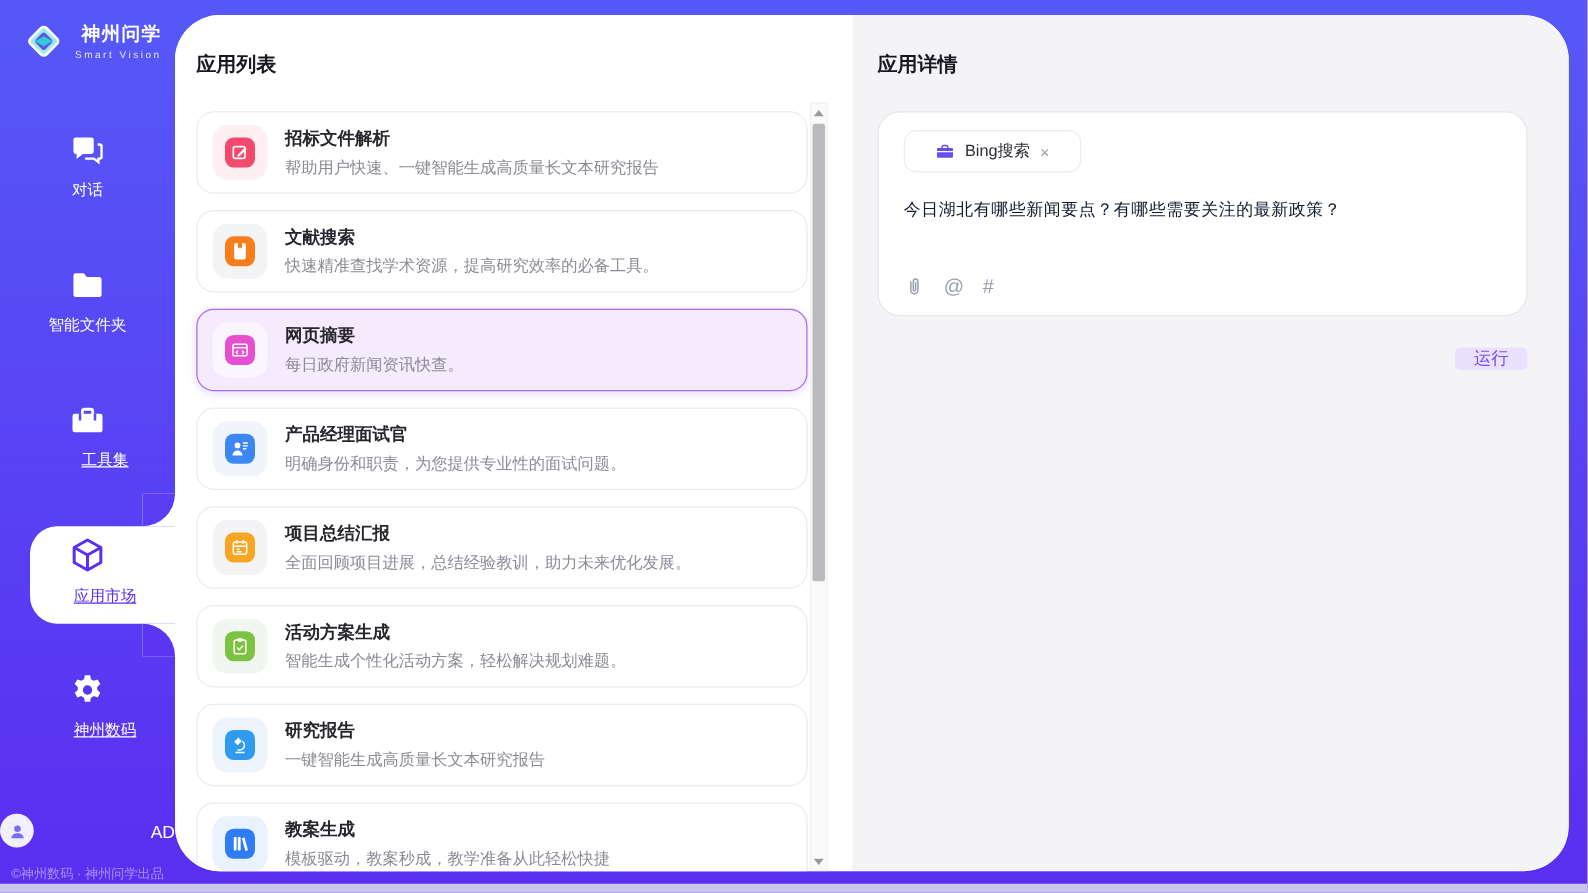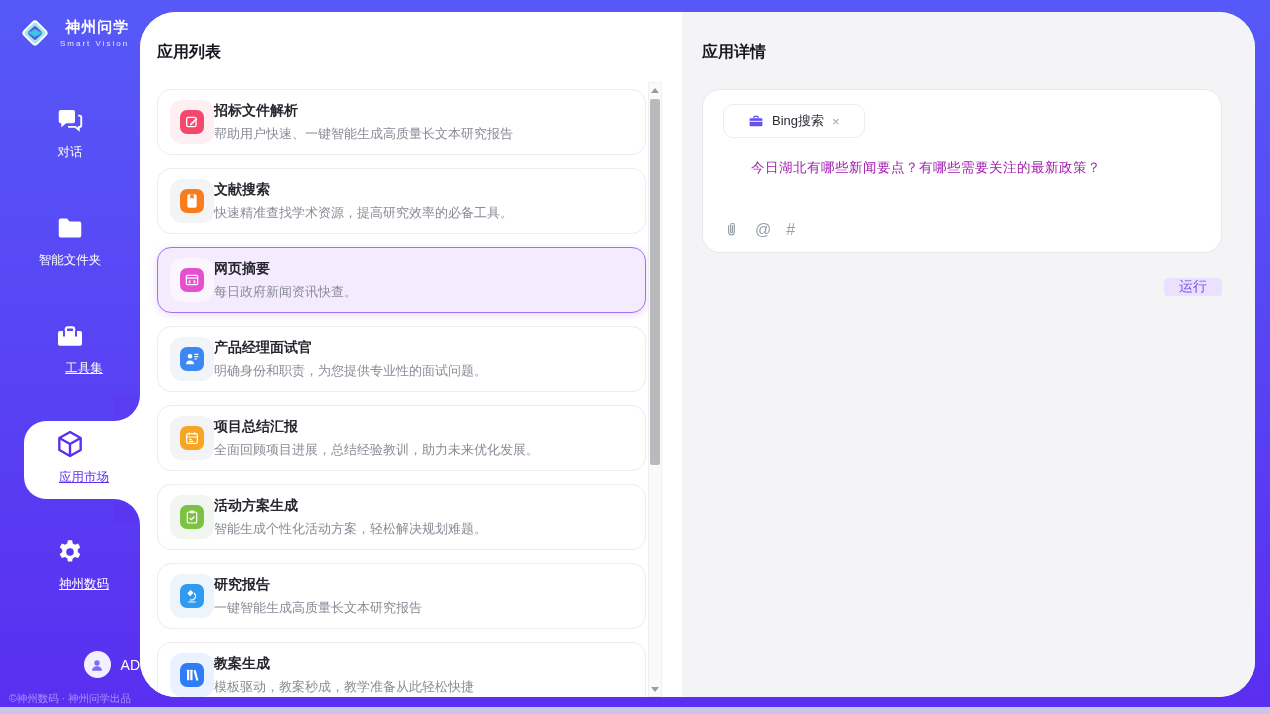--- a/index.html
+++ b/index.html
@@ -17,30 +17,30 @@
   .logo-text .en { color:#e8e6ff; font-size:8px; letter-spacing:2px; margin-top:2px; }
   .nav { position:absolute; top:79px; left:0; width:140px; }
   .nav-item { height:108px; display:flex; flex-direction:column; align-items:center; justify-content:center; gap:9px; cursor:pointer; position:relative; z-index:3; }
   .nav-label { color:#fff; font-size:12.5px; }
   .nav-label.u { text-decoration:underline;margin-left:28px; }
   .nav-item.selected .nav-label { color:#5b2ff2; }
   .nav-bubble { position:absolute; left:24px; right:0; top:421px; height:78px; background:#fff; border-radius:22px 0 0 22px; z-index:2; }
   .curve { position:absolute; right:0; width:26px; height:26px; background:#fff; z-index:2; }
   .curve.t { top:395px; } .curve.t::before { content:""; position:absolute; inset:0; background:#5a3cf3; border-bottom-right-radius:26px; }
   .curve.b { top:499px; } .curve.b::before { content:""; position:absolute; inset:0; background:#5b36f2; border-top-right-radius:26px; }
-  .user-row { position:absolute; bottom:36px; left:0; width:140px; display:flex; align-items:center; justify-content:flex-end; gap:10px; }
+  .user-row { position:absolute; bottom:36px; left:0; width:140px; display:flex; align-items:center; justify-content:space-between; gap:10px; }
   .avatar { width:27px; height:27px; border-radius:50%; background:#f2effe; display:flex; align-items:center; justify-content:center; }
   .user-name { color:#fff; font-size:14px; }
   .copyright { position:absolute; bottom:8px; width:140px; text-align:center; color:rgba(255,255,255,0.45); font-size:10.5px; white-space:nowrap; }
   
   .panel { position:absolute; left:140px; top:12px; width:1115px; height:685px; background:#fff; border-radius:36px; overflow:hidden; display:flex; z-index:1; }
   .list-pane { width:542px; background:#fff; position:relative; padding:30px 0 0 17px; }
   .pane-title { font-size:16px; font-weight:bold; color:#17171f; }
   .cards { margin-top:26px; width:489px; display:flex; flex-direction:column; gap:13px; }
-  .card { height:66px; border:1px solid #ebebf0; border-radius:14px; background:#fff; display:flex; align-items:center; padding:13px 12px; cursor:pointer; }
+  .card { height:66px; border:1px solid #ebebf0; border-radius:14px; background:#fff; display:flex; align-items:center; padding:13px 12px; gap:14px; cursor:pointer; }
   .card.selected { background:#f4ebfe; border:1px solid #a86ef0; box-shadow:0 2px 8px rgba(130,70,240,0.18); }
   .icon-wrap { width:44px; height:44px; border-radius:12px; display:flex; align-items:center; justify-content:center; flex:0 0 auto; }
   .app-icon { width:24px; height:24px; border-radius:7px; display:flex; align-items:center; justify-content:center; }
   .card-text { display:flex; flex-direction:column; gap:5px; min-width:0; }
   .card-title { font-size:14px; font-weight:bold; color:#26262e; }
   .card-desc { font-size:13px; color:#8b8b96; white-space:nowrap; }
   .w1{background:#fdeff2;} .i1{background:#f5486d;}
   .w2{background:#f3f4f6;} .i2{background:#f97d1c;}
   .w3{background:#fbf5fe;} .i3{background:#e54fd0;}
   .w4{background:#f1f4f8;} .i4{background:#3d87f5;}
@@ -54,21 +54,21 @@
   .sb-arrow.up { top:0; } .sb-arrow.down { bottom:0; }
   .tri-up { width:0; height:0; border-left:4px solid transparent; border-right:4px solid transparent; border-bottom:5px solid #9a9aa0; }
   .tri-down { width:0; height:0; border-left:4px solid transparent; border-right:4px solid transparent; border-top:5px solid #9a9aa0; }
   .sb-thumb { position:absolute; left:1px; top:16px; width:10px; height:366px; background:#b9b9be; border-radius:2px; cursor:pointer; }
   
   .detail-pane { flex:1; background:#f4f4f7; padding:30px 33px 0 20px; }
   .prompt-card { margin-top:26px; height:164px; background:#fff; border:1px solid #e7e7ec; border-radius:18px; position:relative; padding:14px 20px; }
   .tool-tag { display:inline-flex; align-items:center; gap:8px; border:1px solid #ececf1; border-radius:10px; padding:7px 24px; background:#fff; cursor:pointer; }
   .tag-label { font-size:13px; color:#2b2b33; }
   .tag-close { font-size:13px; color:#a0a0aa; cursor:pointer; }
-  .prompt-text { margin-top:21px; font-size:13.5px; color:#a21caf; letter-spacing:0.5px;margin-left:28px; }
+  .prompt-text { margin-top:21px; font-size:13.5px; color:#0f172a; letter-spacing:0.5px; }
   .attach-row { position:absolute; left:20px; bottom:14px; display:flex; align-items:center; gap:15px; color:#9aa0ab; }
   .attach-row .glyph { font-size:16px; cursor:pointer; line-height:1; }
   .run-row { margin-top:25px; display:flex; justify-content:flex-end; }
   .run-btn { background:#e9e1fd; color:#7a4ff0; border:none; border-radius:4px; font-size:14px; padding:0 15px; cursor:pointer; font-family:Liberation Mono, monospace; }
   .bottom-strip { position:absolute; left:0; right:0; bottom:0; height:7px; background:#c8c6e9; z-index:5; }
   svg { display:block; }
 </style>
 </head>
 <body>
 

